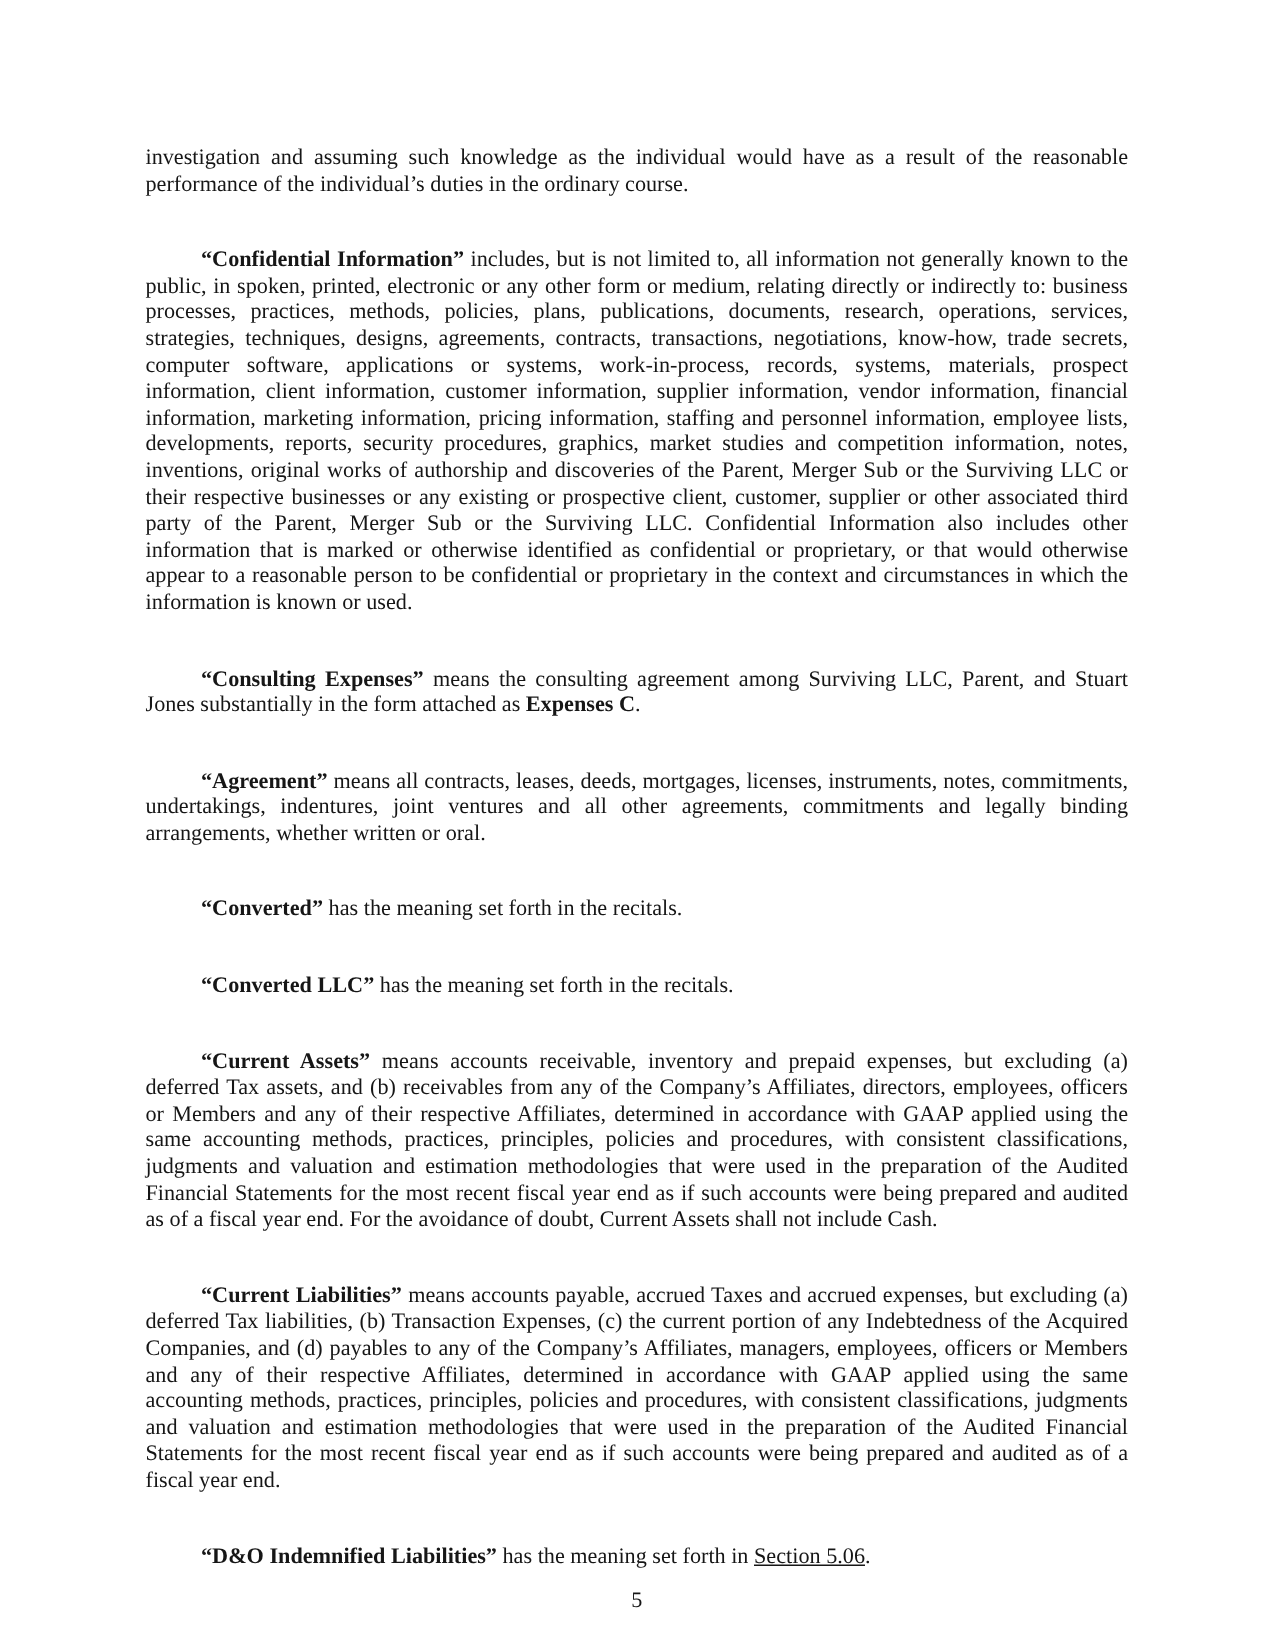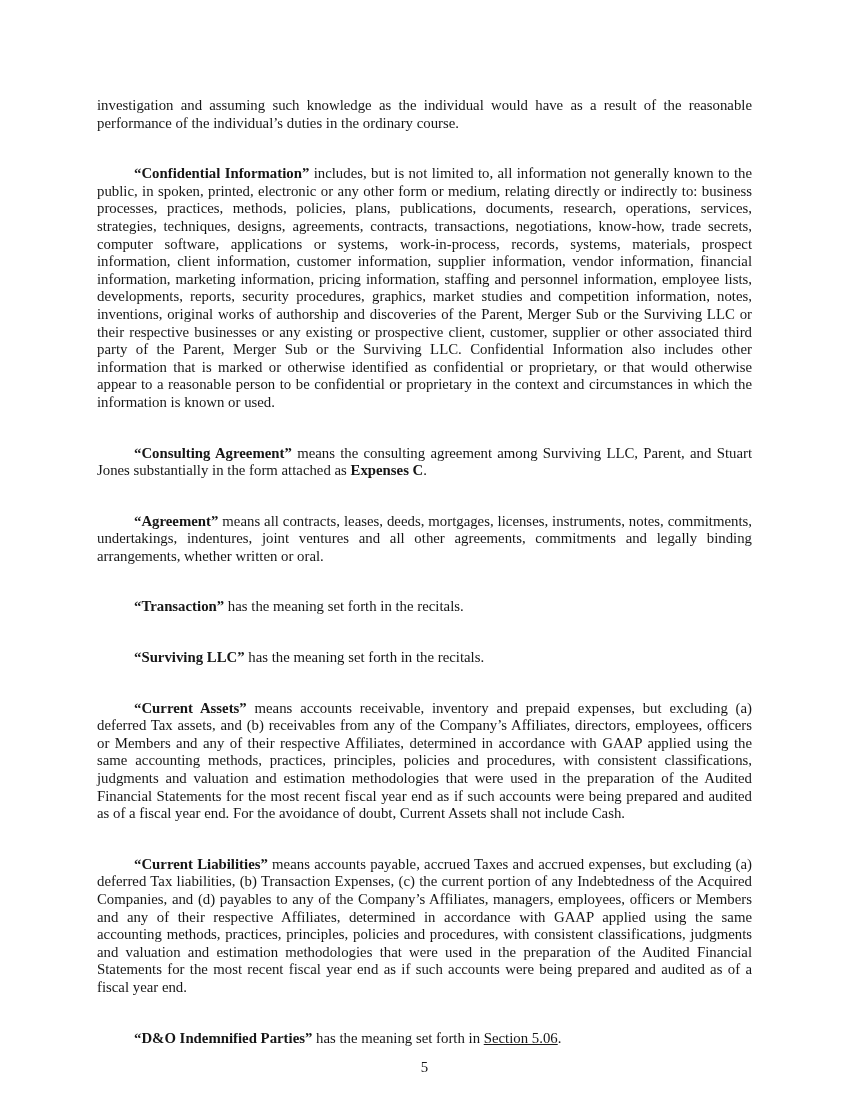--- a/index.html
+++ b/index.html
@@ -48,31 +48,31 @@
 <body>
 
 <div class="page">
   <div class="content">
 
     <p class="para"><span>investigation and assuming such knowledge as the individual would have as a result of the reasonable performance of the individual’s duties in the ordinary course.</span></p>
 
     <p class="para indent"><span class="b">“Confidential Information”</span><span> includes, but is not limited to, all information not generally known to the public, in spoken, printed, electronic or any other form or medium, relating directly or indirectly to: business processes, practices, methods, policies, plans, publications, documents, research, operations, services, strategies, techniques, designs, agreements, contracts, transactions, negotiations, know-how, trade secrets, computer software, applications or systems, work-in-process, records, systems, materials, prospect information, client information, customer information, supplier information, vendor information, financial information, marketing information, pricing information, staffing and personnel information, employee lists, developments, reports, security procedures, graphics, market studies and competition information, notes, inventions, original works of authorship and discoveries of the Parent, Merger Sub or the Surviving LLC or their respective businesses or any existing or prospective client, customer, supplier or other associated third party of the Parent, Merger Sub or the Surviving LLC.  Confidential Information also includes other information that is marked or otherwise identified as confidential or proprietary, or that would otherwise appear to a reasonable person to be confidential or proprietary in the context and circumstances in which the information is known or used.</span></p>
 
 
-    <p class="para indent"><span class="b">“Consulting Agreement”</span><span> means the consulting agreement among Surviving LLC, Parent, and Stuart Jones substantially in the form attached as </span><span class="b">Expenses C</span><span>.</span></p>
+    <p class="para indent"><span class="b">“Consulting Expenses”</span><span> means the consulting agreement among Surviving LLC, Parent, and Stuart Jones substantially in the form attached as </span><span class="b">Expenses C</span><span>.</span></p>
 
     <p class="para indent"><span class="b">“Agreement”</span><span> means all contracts, leases, deeds, mortgages, licenses, instruments, notes, commitments, undertakings, indentures, joint ventures and all other agreements, commitments and legally binding arrangements, whether written or oral.</span></p>
 
-    <p class="para indent"><span class="b">“Transaction”</span><span> has the meaning set forth in the recitals.</span></p>
+    <p class="para indent"><span class="b">“Converted”</span><span> has the meaning set forth in the recitals.</span></p>
 
-    <p class="para indent"><span class="b">“Surviving LLC”</span><span> has the meaning set forth in the recitals.</span></p>
+    <p class="para indent"><span class="b">“Converted LLC”</span><span> has the meaning set forth in the recitals.</span></p>
 
     <p class="para indent"><span class="b">“Current Assets”</span><span> means accounts receivable, inventory and prepaid expenses, but excluding (a) deferred Tax assets, and (b) receivables from any of the Company’s Affiliates, directors, employees, officers or Members and any of their respective Affiliates, determined in accordance with GAAP applied using the same accounting methods, practices, principles, policies and procedures, with consistent classifications, judgments and valuation and estimation methodologies that were used in the preparation of the Audited Financial Statements for the most recent fiscal year end as if such accounts were being prepared and audited as of a fiscal year end. For the avoidance of doubt, Current Assets shall not include Cash.</span></p>
 
     <p class="para indent"><span class="b">“Current Liabilities”</span><span> means accounts payable, accrued Taxes and accrued expenses, but excluding (a) deferred Tax liabilities, (b) Transaction Expenses, (c) the current portion of any Indebtedness of the Acquired Companies, and (d) payables to any of the Company’s Affiliates, managers, employees, officers or Members and any of their respective Affiliates, determined in accordance with GAAP applied using the same accounting methods, practices, principles, policies and procedures, with consistent classifications, judgments and valuation and estimation methodologies that were used in the preparation of the Audited Financial Statements for the most recent fiscal year end as if such accounts were being prepared and audited as of a fiscal year end.</span></p>
 
+    <p class="para indent"><span class="b">“D&amp;O Indemnified Liabilities”</span><span> has the meaning set forth in </span><span class="u">Section 5.06</span><span>.</span></p>
 
-    <p class="para indent"><span class="b">“D&amp;O Indemnified Parties”</span><span> has the meaning set forth in </span><span class="u">Section 5.06</span><span>.</span></p>
 
   </div>
 
   <div class="page-number">5</div>
 </div>
 
 </body></html>

